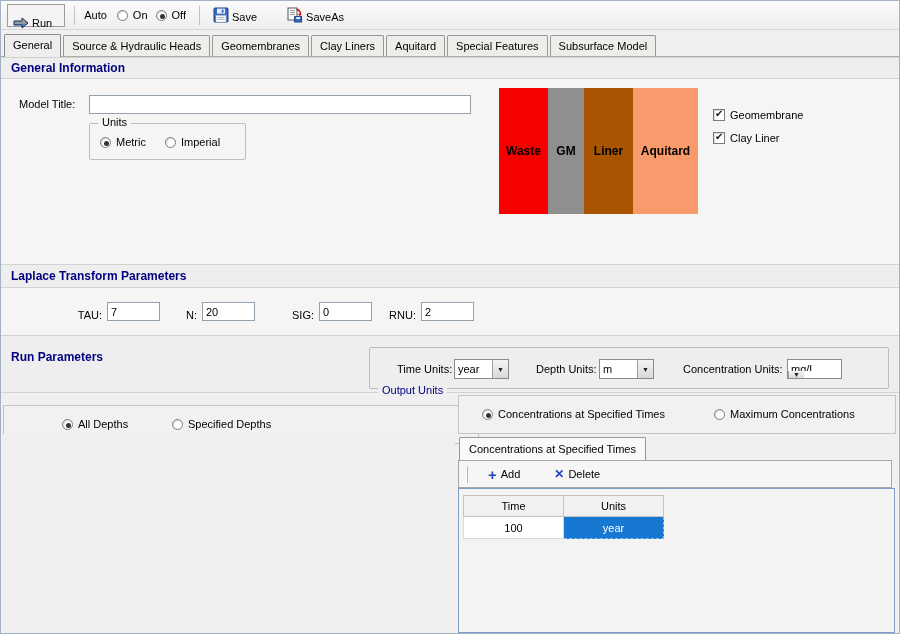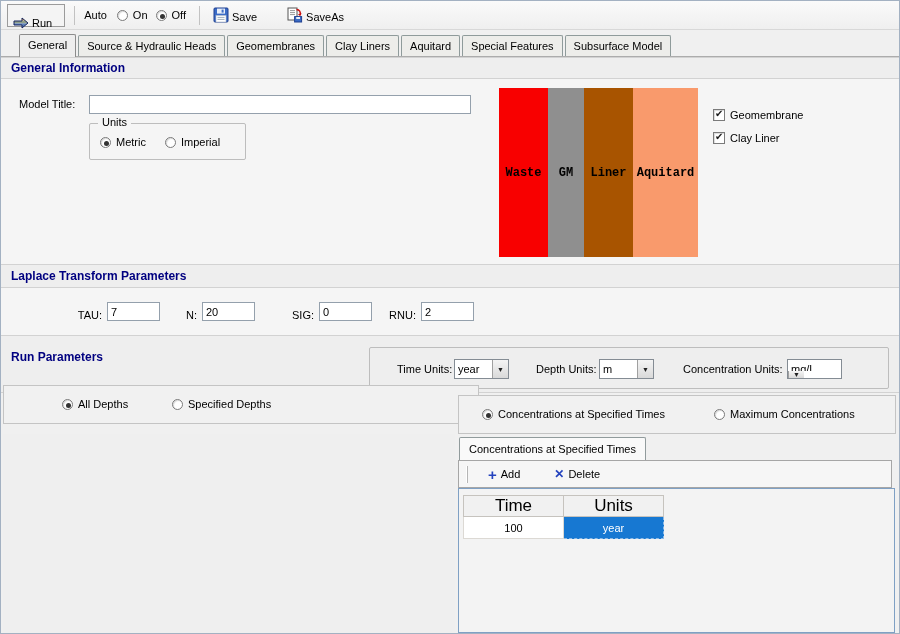--- a/index.html
+++ b/index.html
@@ -24,21 +24,21 @@
     box-shadow:inset 1px 1px 1px rgba(0,0,0,0.15); }
   .radio.sel::after { content:""; position:absolute; left:3px; top:3px;
     width:5px; height:5px; border-radius:50%; background:#333; }
   .radio-row { display:flex; align-items:center; gap:5px; }
   .checkbox { width:12px; height:12px; border:1px solid #7A7A7A; background:#fff;
     position:relative; flex:0 0 auto; box-shadow:inset 1px 1px 1px rgba(0,0,0,0.15); }
   .checkbox.checked::after { content:"\2714"; position:absolute; left:1px; top:-2px;
     font-size:10px; color:#1A1A1A; }
   
   .tabbar { position:absolute; left:0; top:29px; right:0; height:27px;
-    display:flex; align-items:flex-end; padding-left:18px;
+    display:flex; align-items:flex-end; padding-left:3px;
     border-bottom:1px solid #ACACAC; background:#F0F0F0; }
   .tab { border:1px solid #8F9B9B; border-bottom:none; background:#EDEDEA;
     padding:4px 8px 4px 8px; margin-right:2px; border-radius:2px 2px 0 0;
     white-space:nowrap; cursor:default; }
   .tab.active { background:#EEEEEE; position:relative; margin-bottom:-1px;
     padding-bottom:6px; border-color:#8C8C8C; }
   
   .sec-header { position:absolute; left:0; right:0; background:#EEEEEE;
     border-top:1px solid #D2D2D2; border-bottom:1px solid #D2D2D2;
     color:#000080; font-weight:bold; font-size:12px; padding-left:10px;
@@ -71,21 +71,21 @@
   .mini-toolbar { position:absolute; border:1px solid #A6A6A6; background:#F6F6F6;
     display:flex; align-items:center; }
   .grip { width:2px; height:17px; border-left:1px solid #fff; border-right:1px solid #B5B5B5;
     margin:0 10px 0 7px; }
   .mini-btn { display:flex; align-items:center; gap:4px; padding:0 10px; height:100%; cursor:default; }
   .plus-ic { color:#2443BE; font-weight:bold; font-size:15px; line-height:1; }
   .x-ic { color:#2443BE; font-weight:bold; font-size:12px; line-height:1; }
   .grid-panel { position:absolute; border:1px solid #7FA0C4; background:#F3F3F3; }
   table.grid { border-collapse:collapse; margin:6px 0 0 4px; }
   table.grid th { width:100px; height:21px; background:#F1F1F1; border:1px solid #C6C3BE;
-    font-weight:normal; font-size:17px; }
+    font-weight:normal; font-size:11px; }
   table.grid td { width:100px; height:22px; background:#fff; border:1px solid #DCD9D4;
     text-align:center; font-size:11px; }
   table.grid td.sel { background:#1778D2; color:#fff; border:1px dashed #8FBCE8; }
   .navy { color:#000080;margin-top:44px; }
   svg { display:block; }
 </style>
 </head>
 <body>
 
 <div class="window">
@@ -173,21 +173,21 @@
       <div class="radio-row" style="position:absolute; left:10px; top:12px;">
         <span class="radio sel"></span>
         <span>Metric</span>
       </div>
       <div class="radio-row" style="position:absolute; left:75px; top:12px;">
         <span class="radio"></span>
         <span>Imperial</span>
       </div>
     </div>
 
-    <div class="layers" style="left:498px; top:9px; height:169px;font-family:Liberation Mono, monospace;">
+    <div class="layers" style="left:498px; top:9px; height:126px;">
       <div class="layer" style="width: 49px; background-color: rgb(248, 0, 0);">Waste</div>
       <div class="layer" style="width: 36px; background-color: rgb(143, 143, 143);">GM</div>
       <div class="layer" style="width: 49px; background-color: rgb(168, 84, 0);">Liner</div>
       <div class="layer" style="width: 65px; background-color: rgb(249, 154, 108);">Aquitard</div>
     </div>
 
     <div class="radio-row" style="position:absolute; left:712px; top:30px;">
       <span class="checkbox checked"></span>
       <span>Geomembrane</span>
     </div>
@@ -234,21 +234,21 @@
       <span class="dd-text">m</span>
       <span class="dd-btn">▼</span>
     </div>
     <span style="position:absolute; left:313px; top:15px;">Concentration Units:</span>
     <div class="dropdown" style="position:absolute; left:417px; top:11px;flex-direction:column;">
       <span class="dd-text">mg/L</span>
       <span class="dd-btn">▼</span>
     </div>
   </div>
 
-  <div class="opt-box" style="left:2px; top:384px; width:476px; height:39px;">
+  <div class="opt-box" style="left:2px; top:404px; width:476px; height:39px;">
     <div class="radio-row" style="position:absolute; left:58px; top:12px;">
       <span class="radio sel"></span>
       <span>All Depths</span>
     </div>
     <div class="radio-row" style="position:absolute; left:168px; top:12px;">
       <span class="radio"></span>
       <span>Specified Depths</span>
     </div>
   </div>
   <div style="position:absolute; left:2px; top:433px; width:452px; height:199px; background:#EFEFEF;"></div>

